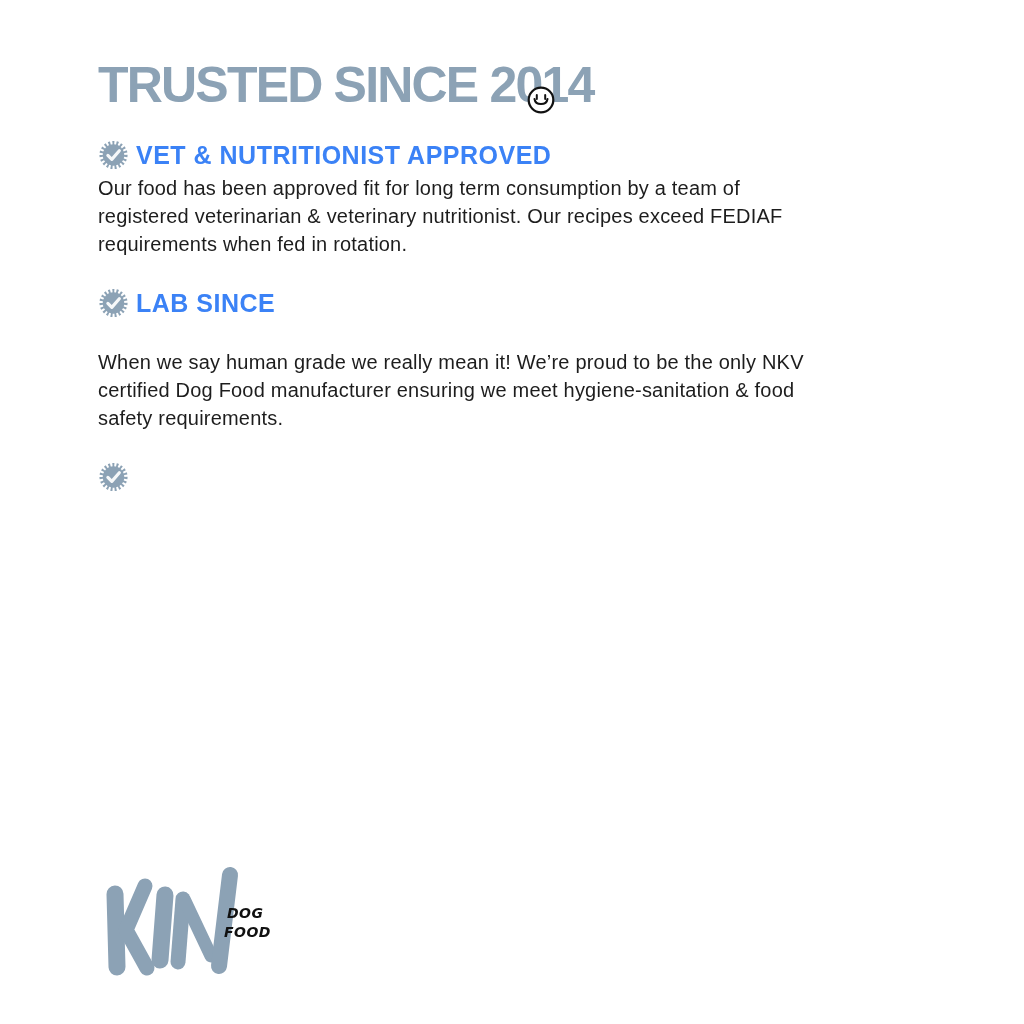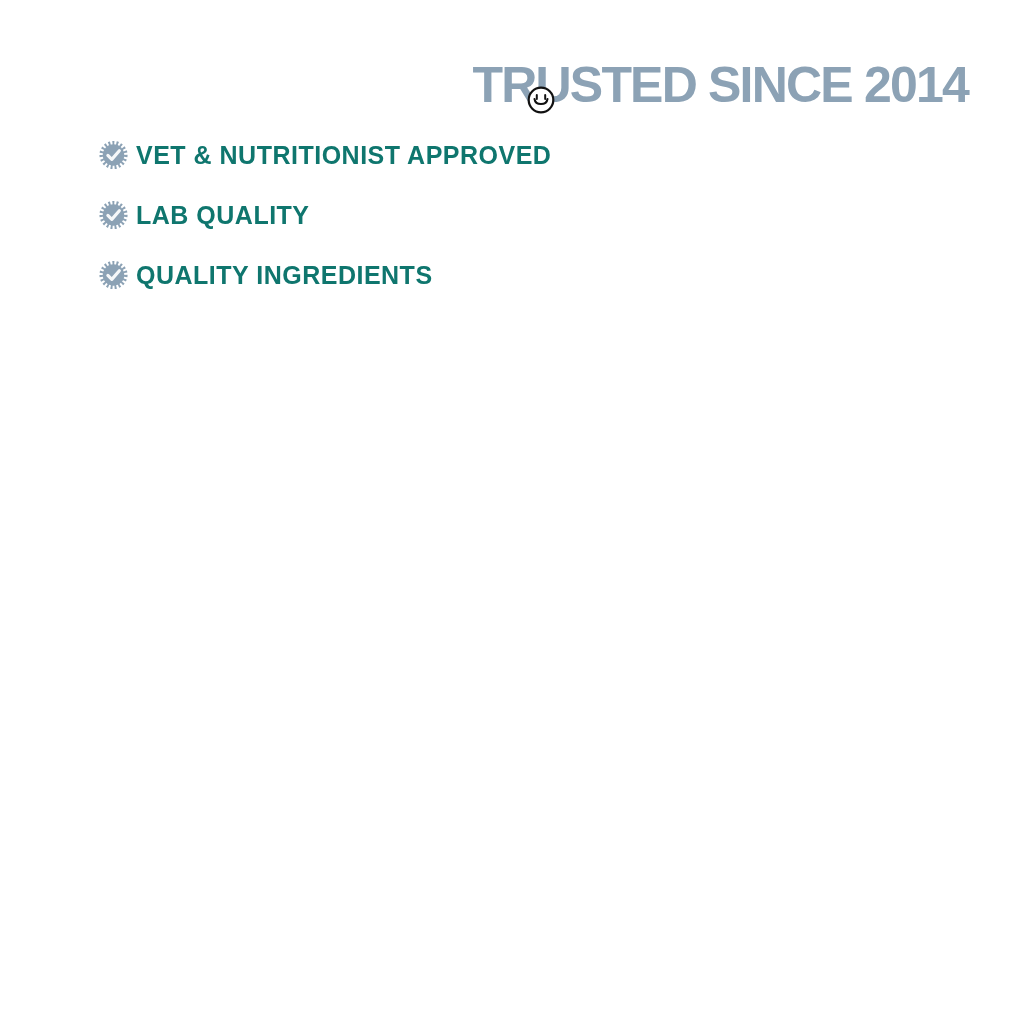--- a/index.html
+++ b/index.html
@@ -10,21 +10,20 @@
     position:relative;
     overflow:hidden;
     color:#1d1d1d;
   }
   .poster { position:absolute; inset:0; background:#fff; }
 
   .content {
     position:absolute;
     left:98px; top:60px;
     width:870px;
-    text-align:right;
   }
 
   h1.page-title {
     margin:0 0 30px 0;
     font-size:50px;
     line-height:50px;
     font-weight:bold;
     letter-spacing:-1.8px;
     color:#8CA2B5;
   }
@@ -45,21 +44,21 @@
     margin-bottom:4px;
   }
   .badge { width:31px; height:30px; flex:0 0 auto; }
 
   h2.sec-title {
     margin:0;
     font-size:25px;
     line-height:28px;
     font-weight:bold;
     letter-spacing:0.5px;
-    color:#0f766e;
+    color:#3b82f6;
   }
 
   p.sec-body {
     margin:0;
     font-size:20px;
     line-height:28px;
     letter-spacing:0.2px;
     white-space:pre-line;
     color:#1d1d1d;
   }
@@ -90,50 +89,71 @@
 
     <section class="trust-section">
       <div class="sec-head">
         <svg class="badge" viewBox="0 0 32 32" aria-hidden="true">
           <circle cx="16" cy="16" r="12.5" fill="none" stroke="#8CA2B5" stroke-width="5" stroke-dasharray="2 2.1"></circle>
           <circle cx="16" cy="16" r="11.5" fill="#8CA2B5"></circle>
           <path d="M10 16.5 l4.2 4.2 l8 -9.2" fill="none" stroke="#ffffff" stroke-width="3.4" stroke-linecap="round" stroke-linejoin="round" opacity="0.92"></path>
         </svg>
         <h2 class="sec-title">VET &amp; NUTRITIONIST APPROVED</h2>
       </div>
+      <p class="sec-body">Our food has been approved fit for long term consumption by a team of
+registered veterinarian &amp; veterinary nutritionist. Our recipes exceed FEDIAF
+requirements when fed in rotation.</p>
     </section>
 
     <section class="trust-section">
       <div class="sec-head">
         <svg class="badge" viewBox="0 0 32 32" aria-hidden="true">
           <circle cx="16" cy="16" r="12.5" fill="none" stroke="#8CA2B5" stroke-width="5" stroke-dasharray="2 2.1"></circle>
           <circle cx="16" cy="16" r="11.5" fill="#8CA2B5"></circle>
           <path d="M10 16.5 l4.2 4.2 l8 -9.2" fill="none" stroke="#ffffff" stroke-width="3.4" stroke-linecap="round" stroke-linejoin="round" opacity="0.92"></path>
         </svg>
-        <h2 class="sec-title">LAB QUALITY</h2>
+        <h2 class="sec-title">LAB SINCE</h2>
       </div>
     </section>
 
     <section class="trust-section">
+      <p class="sec-body">When we say human grade we really mean it! We’re proud to be the only NKV
+certified Dog Food manufacturer ensuring we meet hygiene-sanitation &amp; food
+safety requirements.</p>
     </section>
 
     <section class="trust-section">
       <div class="sec-head">
         <svg class="badge" viewBox="0 0 32 32" aria-hidden="true">
           <circle cx="16" cy="16" r="12.5" fill="none" stroke="#8CA2B5" stroke-width="5" stroke-dasharray="2 2.1"></circle>
           <circle cx="16" cy="16" r="11.5" fill="#8CA2B5"></circle>
           <path d="M10 16.5 l4.2 4.2 l8 -9.2" fill="none" stroke="#ffffff" stroke-width="3.4" stroke-linecap="round" stroke-linejoin="round" opacity="0.92"></path>
         </svg>
-        <h2 class="sec-title">QUALITY INGREDIENTS</h2>
       </div>
     </section>
 
   </div>
 
   <svg class="smiley" viewBox="0 0 30 30" aria-hidden="true">
     <circle cx="15" cy="15" r="12.3" fill="#ffffff" stroke="#111111" stroke-width="2.2"></circle>
     <line x1="10.8" y1="10" x2="10.8" y2="14" stroke="#111111" stroke-width="2" stroke-linecap="round"></line>
     <line x1="19.2" y1="10" x2="19.2" y2="14" stroke="#111111" stroke-width="2" stroke-linecap="round"></line>
     <path d="M8.5 14 C 9.5 20.8, 20.5 20.8, 21.5 14" fill="none" stroke="#111111" stroke-width="2" stroke-linecap="round"></path>
   </svg>
 
+  <div class="logo">
+    <svg viewBox="0 0 190 132" role="img" aria-label="KIN">
+
+      <path d="M20 36 L22 109" fill="none" stroke="#8CA2B5" stroke-width="17" stroke-linecap="round"></path>
+      <path d="M50 28 L31 72 L52 110" fill="none" stroke="#8CA2B5" stroke-width="15" stroke-linecap="round" stroke-linejoin="round"></path>
+
+      <path d="M70 37 L65 102" fill="none" stroke="#8CA2B5" stroke-width="17" stroke-linecap="round"></path>
+
+      <path d="M88 41 L83 104" fill="none" stroke="#8CA2B5" stroke-width="15" stroke-linecap="round"></path>
+      <path d="M90 43 L116 98" fill="none" stroke="#8CA2B5" stroke-width="13" stroke-linecap="round"></path>
+      <path d="M135 17 L124 108" fill="none" stroke="#8CA2B5" stroke-width="16" stroke-linecap="round"></path>
+
+      <text class="logo-tagline" x="132" y="60">DOG</text>
+      <text class="logo-tagline" x="129" y="79">FOOD</text>
+    </svg>
+  </div>
 
 </div>
 
 </body></html>

